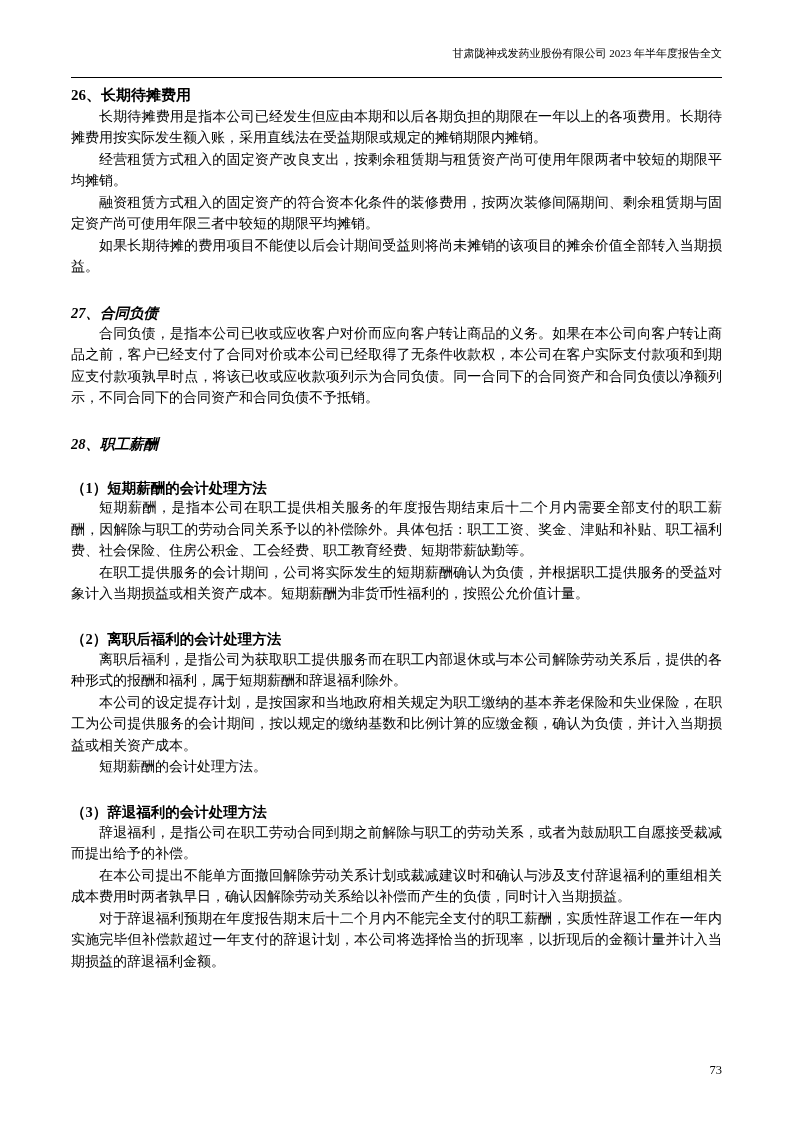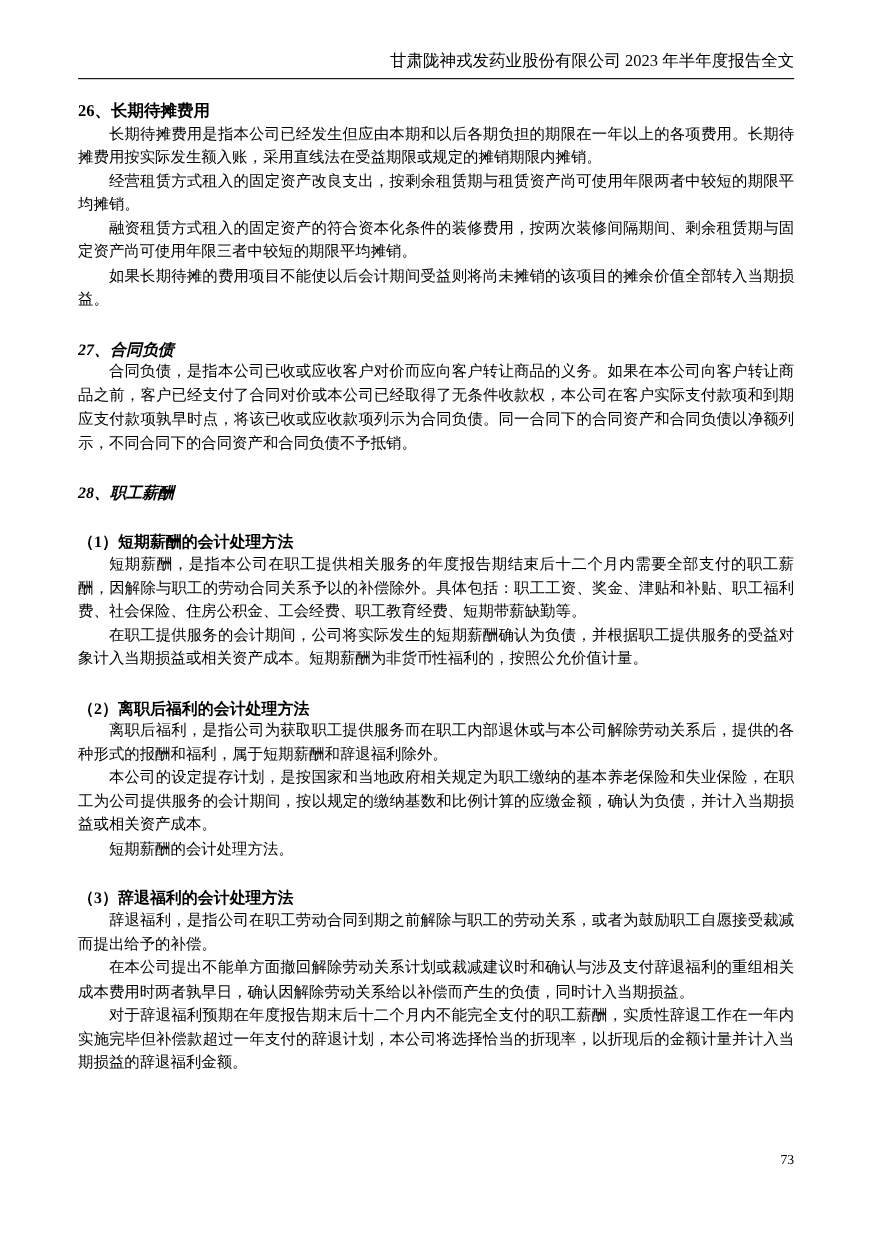--- a/index.html
+++ b/index.html
@@ -17,33 +17,33 @@
   }
   .page {
     box-sizing: border-box;
     width: 793px;
     height: 1122px;
     padding: 46px 71px 0 71px;
     position: relative;
   }
   .header {
     text-align: right;
-    font-size: 15px;
+    font-size: 11px;
     line-height: 1.4;
-    padding-bottom: 4px;
+    padding-bottom: 16px;
     border-bottom: 1px solid #000000;
   }
   .content {
     margin-top: 2px;
   }
   .h1 {
     font-weight: bold;
     font-size: 15px;
     line-height: 1.3;
-    margin: 20px 0 0 0;
+    margin: 8px 0 0 0;
   }
   .h1-sub {
     font-weight: bold;
     font-size: 14.5px;
     line-height: 1.3;
     margin: 26px 0 0 0;
     font-style: italic;
   }
   .h2 {
     font-weight: bold;
@@ -57,21 +57,21 @@
     font-size: 14px;
     line-height: 21.5px;
     margin: 0;
     text-indent: 2em;
     text-align: justify;
     word-break: break-all;
   }
   .page-number {
     position: absolute;
     right: 71px;
-    bottom: 60px;
+    bottom: 44px;
     font-size: 12.5px;
   }
 </style>
 </head>
 <body>
 
 <div class="page">
 
   <div class="header">
     <span>甘肃陇神戎发药业股份有限公司 2023 年半年度报告全文</span>

